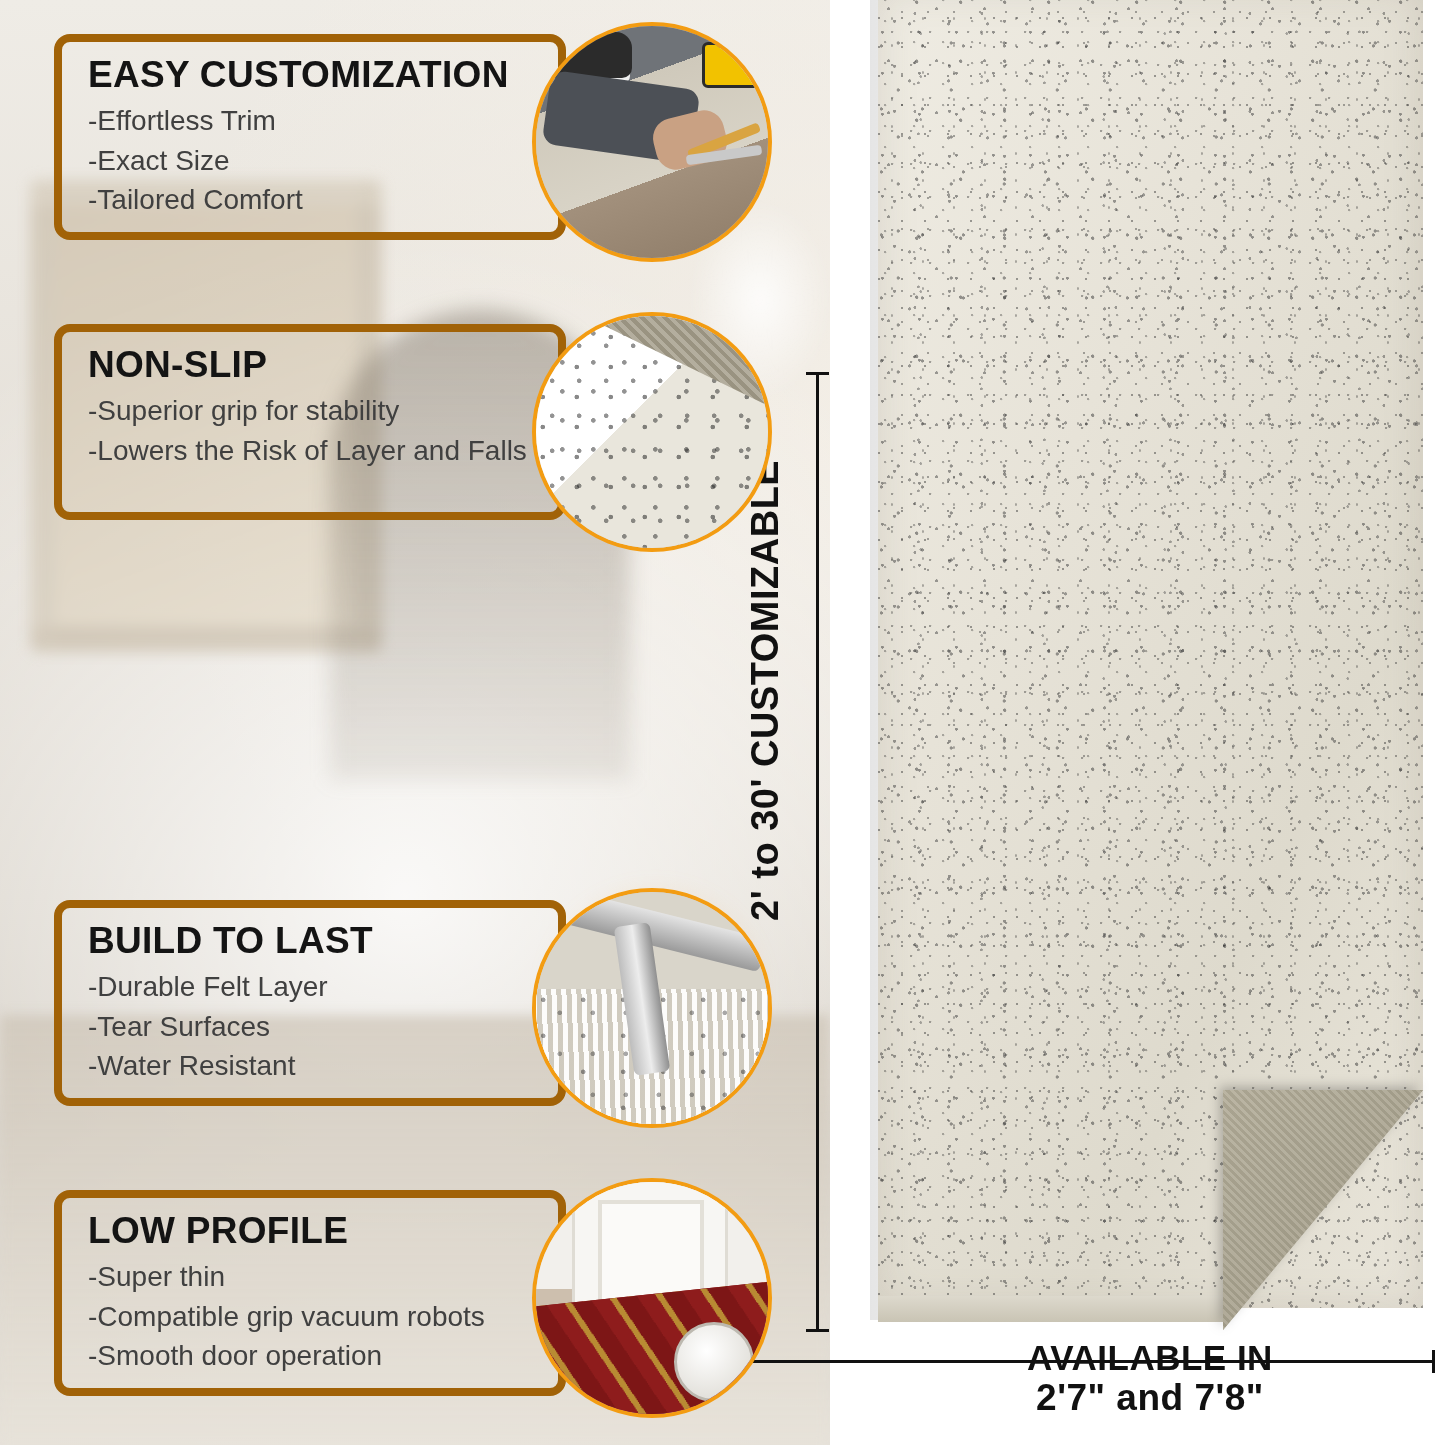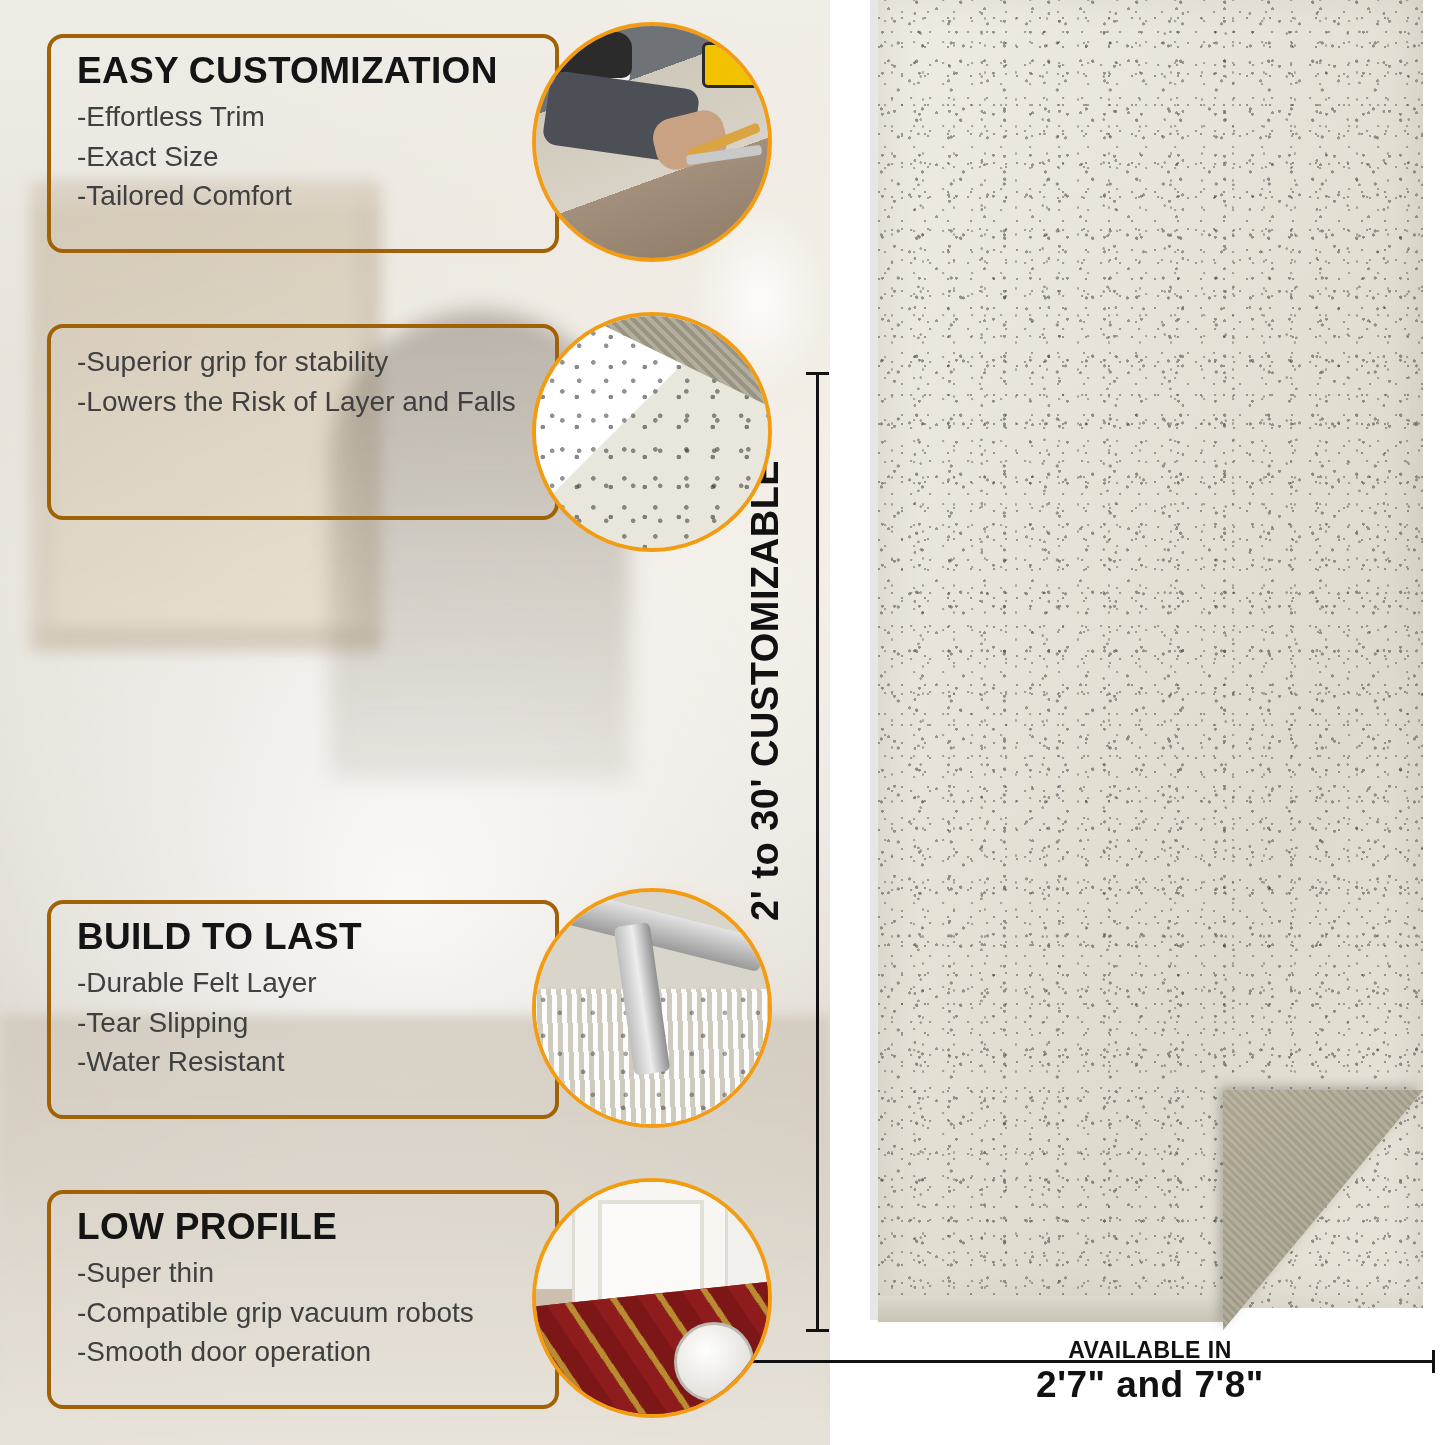--- a/index.html
+++ b/index.html
@@ -179,40 +179,40 @@
   .h-bracket .cap.left { left: 0; }
   .h-bracket .cap.right { right: 0; }
   .avail-block {
     position: absolute;
     left: 940px; top: 1338px; width: 420px;
     text-align: center;
     color: #111;
     font-weight: bold;
     line-height: 1.12;
   }
-  .avail-block .l1 { font-size: 23px; letter-spacing: .5px; }
+  .avail-block .l1 { font-size: 35px; letter-spacing: .5px; }
   .avail-block .l2 { font-size: 37px; letter-spacing: .5px; }
 
   
   .feature {
     position: absolute;
     left: 42px;
     width: 730px;
     height: 235px;
   }
   .feature .box {
     position: absolute;
-    left: 5px; top: 12px;
+    left: 12px; top: 12px;
     width: 512px;
     min-height: 196px;
-    border: 4px solid #a16207;
+    border: 8px solid #a16207;
     border-radius: 16px;
     background: transparent;
     box-sizing: border-box;
-    padding: 14px 20px 33px 26px;
+    padding: 14px 20px 12px 26px;
   }
   .feature h2 {
     margin: 0 0 6px 0;
     font-size: 37px;
     font-weight: bold;
     color: #141414;
     letter-spacing: .3px;
     line-height: 1.05;
   }
   .feature ul {
@@ -430,40 +430,41 @@
         <div class="hand"></div>
         <div class="scissors"></div>
         <div class="scissors2"></div>
         <div class="tape"></div>
       </div>
     </div>
   </div>
 
   <div class="feature" style="top: 312px;">
     <div class="box">
+      <h2>NON-SLIP</h2>
       <ul>
         <li>-Superior grip for stability</li>
         <li>-Lowers the Risk of Layer and Falls</li>
       </ul>
     </div>
     <div class="thumb">
       <div class="thumb-inner t2">
         <div class="speck"></div>
         <div class="grip"></div>
       </div>
     </div>
   </div>
 
 
   <div class="feature" style="top: 888px;">
     <div class="box">
       <h2>BUILD TO LAST</h2>
       <ul>
         <li>-Durable Felt Layer</li>
-        <li>-Tear Slipping</li>
+        <li>-Tear Surfaces</li>
         <li>-Water Resistant</li>
       </ul>
     </div>
     <div class="thumb">
       <div class="thumb-inner t4">
         <div class="shag"></div>
         <div class="shag-speck"></div>
         <div class="leg"></div>
         <div class="leg2"></div>
       </div>

